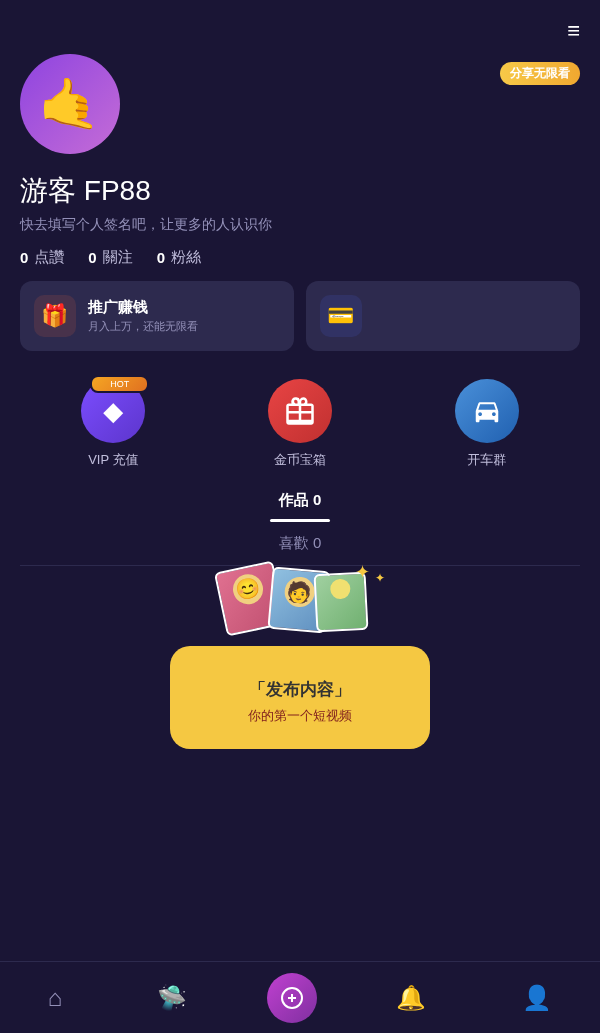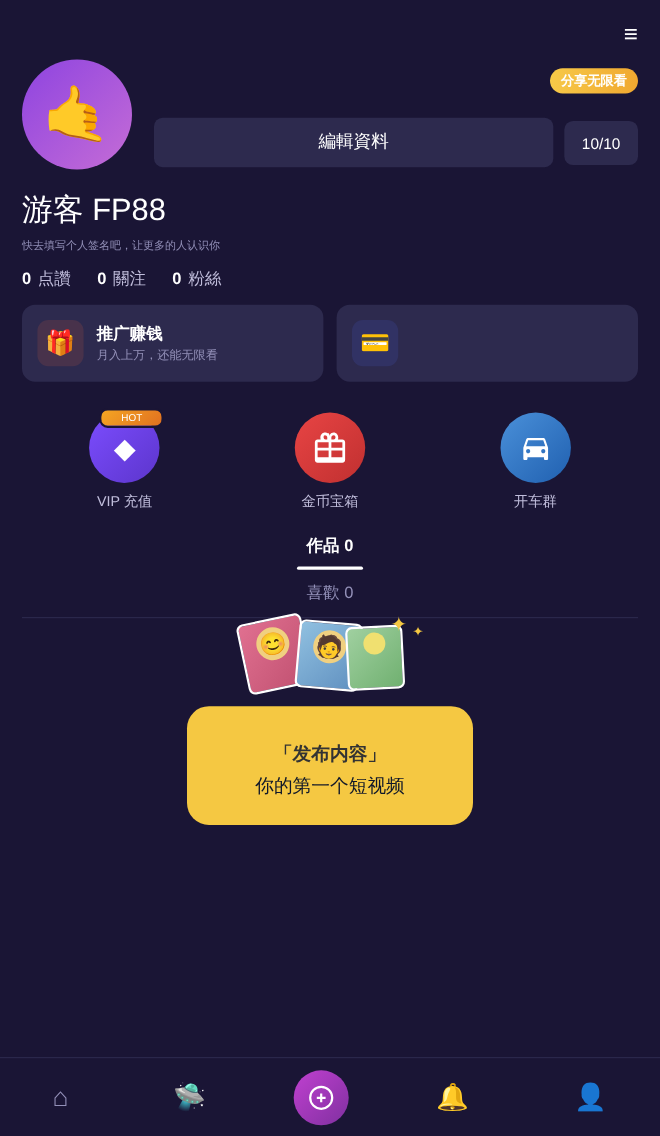--- a/index.html
+++ b/index.html
@@ -89,21 +89,21 @@
     .user-info {
       padding: 0 20px;
       margin-bottom: 14px;
     }
     .username {
       font-size: 28px;
       font-weight: normal;
       margin-bottom: 6px;
     }
     .bio {
-      font-size: 10px;
+      font-size: 14px;
       color: #9390b8;
       margin-bottom: 14px;
     }
     .stats-row {
       display: flex;
       gap: 24px;
     }
     .stat-item {
       display: flex;
       align-items: center;
@@ -315,22 +315,22 @@
     }
     .sparkle-1 { top: 0; right: 10px; color: #f5c842; }
     .sparkle-2 { top: 10px; right: -5px; color: #f5c842; font-size: 12px; }
     .publish-title {
       font-size: 17px;
       font-weight: bold;
       color: #333;
       margin-top: 8px;
     }
     .publish-sub {
-      font-size: 17px;
-      color: #0f172a;
+      font-size: 13px;
+      color: #7f1d1d;
     }
 
     
     .bottom-nav {
       position: absolute;
       bottom: 0;
       left: 0;
       right: 0;
       height: 72px;
       background: #1a1535;
@@ -369,24 +369,20 @@
 <div class="header">
   <span class="menu-icon">≡</span>
 </div>
 
 <div class="profile-area">
   <div class="avatar-wrap">
     <span>🤙</span>
   </div>
   <div class="profile-actions">
     <span class="share-badge">分享无限看</span>
-    <div class="actions-row">
-      <button class="edit-profile-btn">編輯資料</button>
-      <div class="score-badge">10/10</div>
-    </div>
   </div>
 </div>
 
 <div class="user-info">
   <div class="username">游客 FP88</div>
   <div class="bio">快去填写个人签名吧，让更多的人认识你</div>
   <div class="stats-row">
     <div class="stat-item">
       <span class="stat-num">0</span>
       <span>点讚</span>

